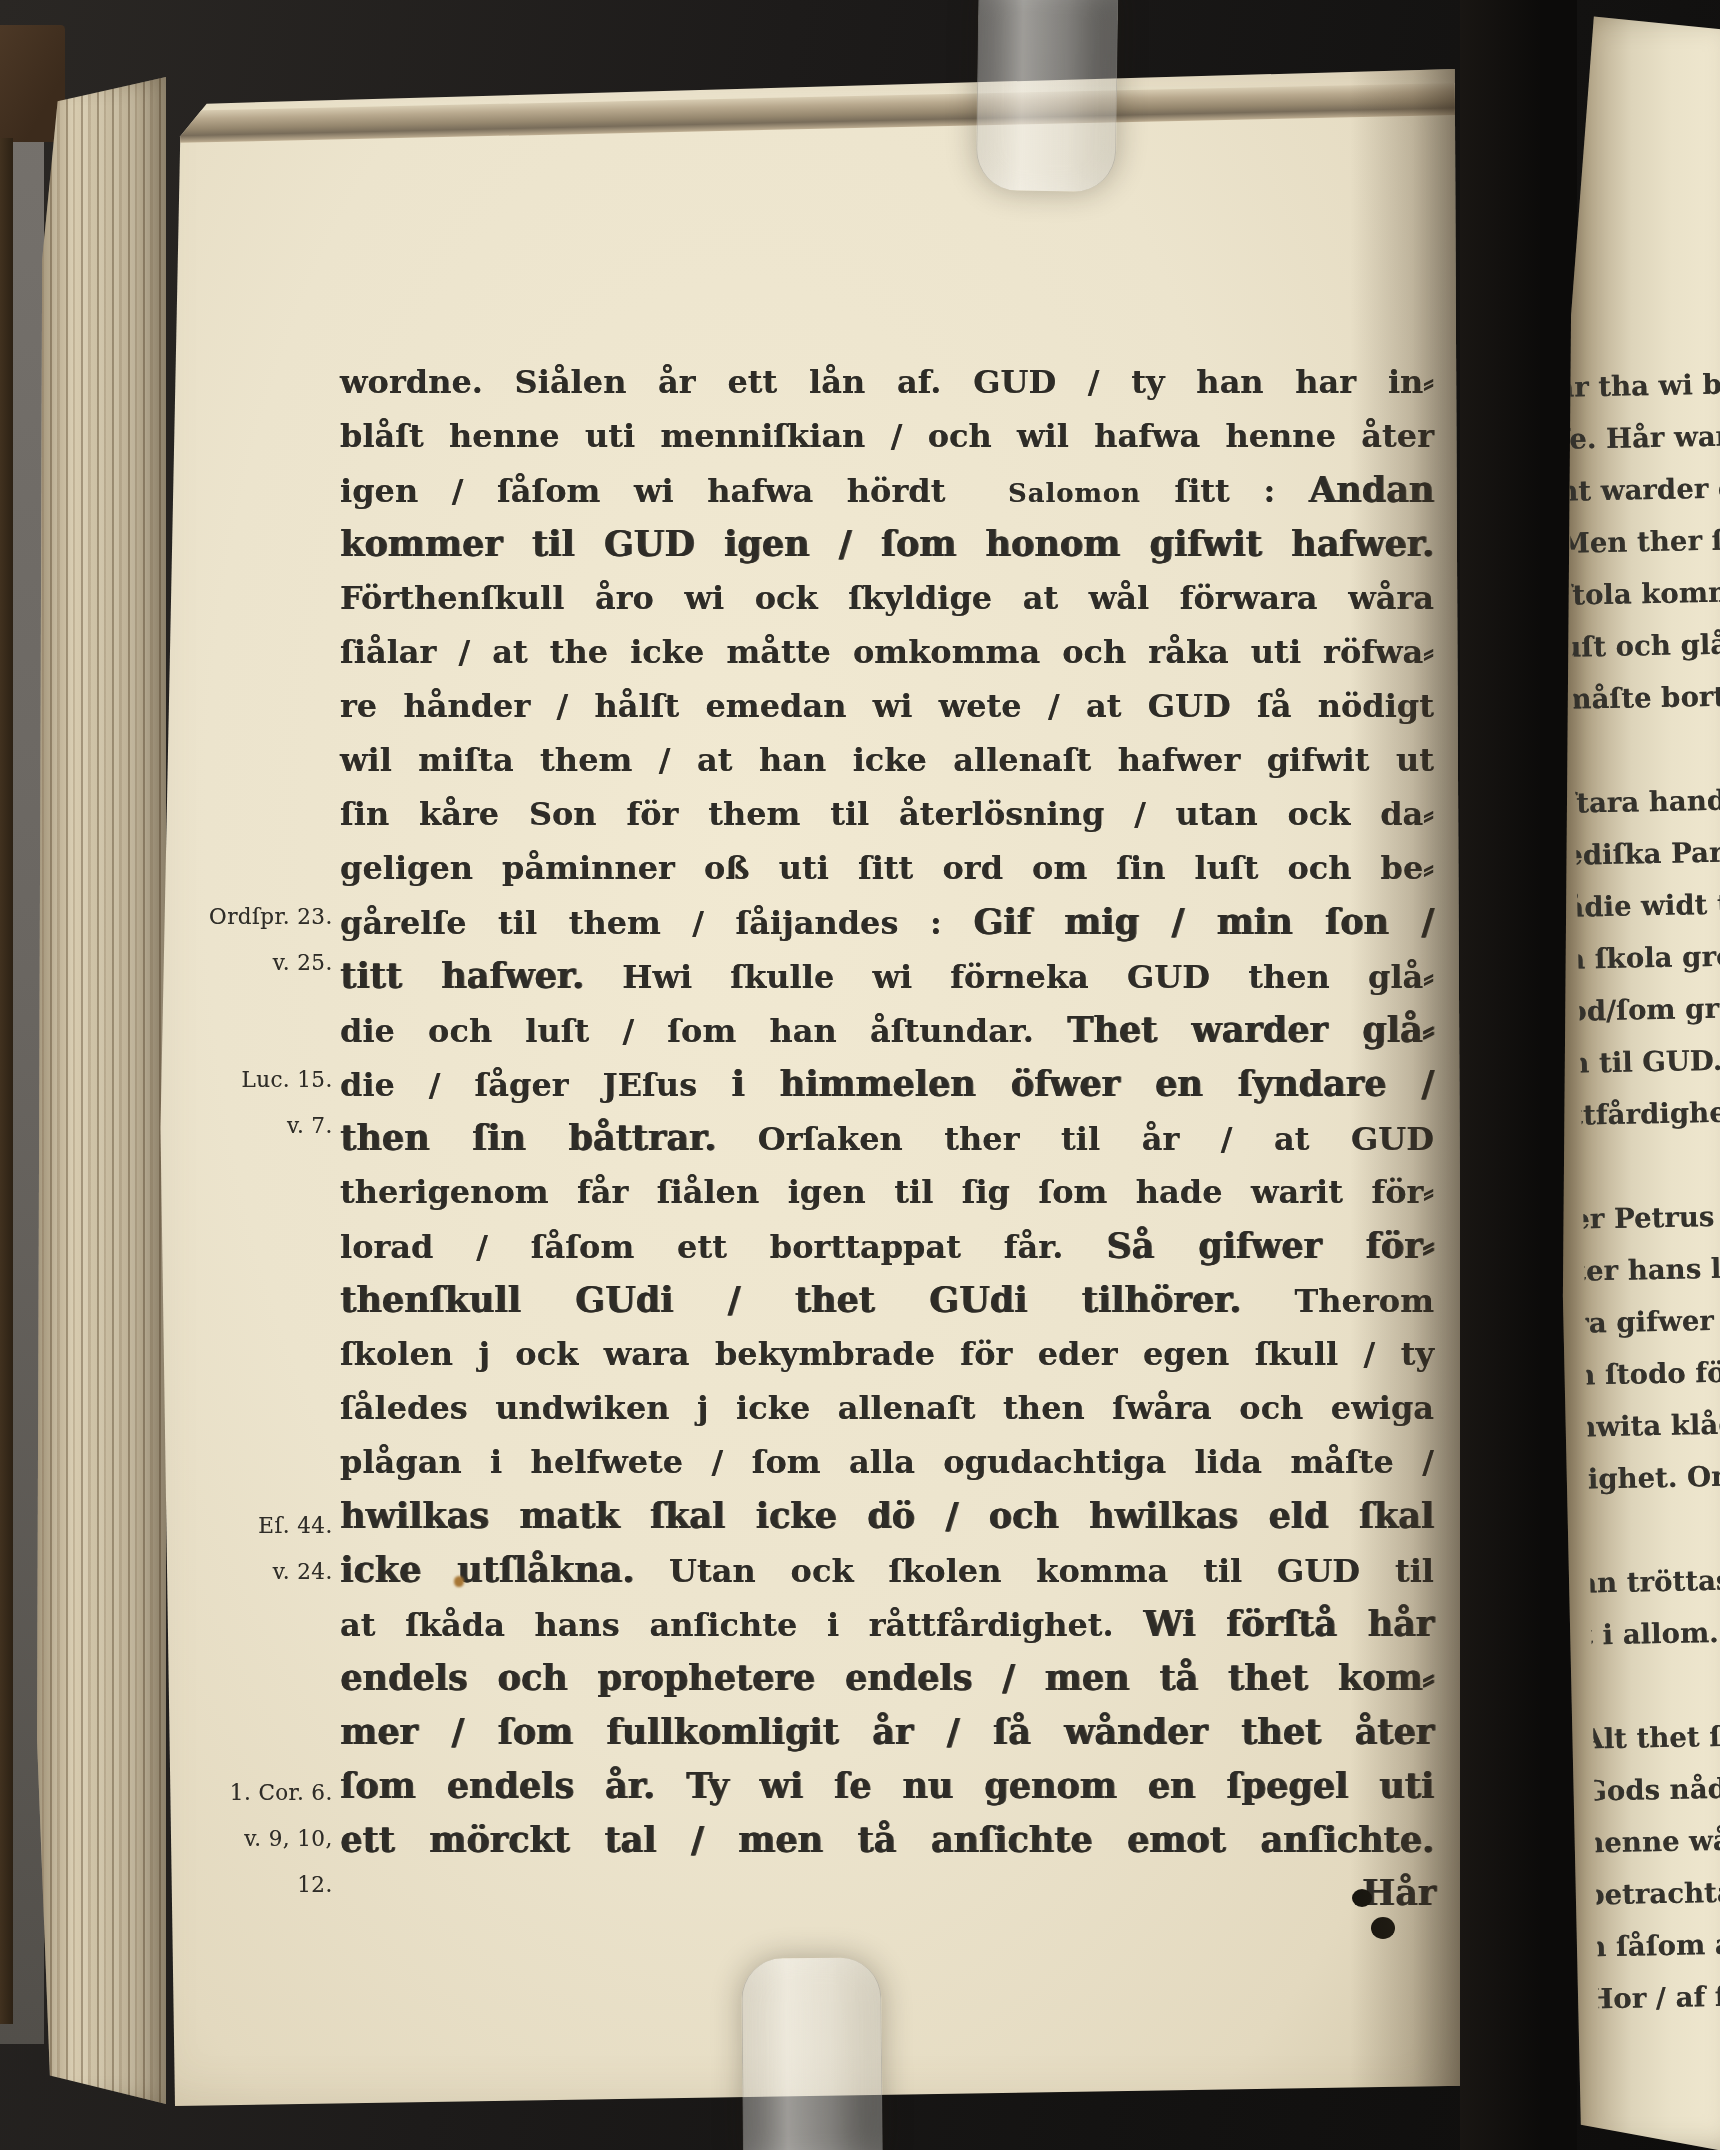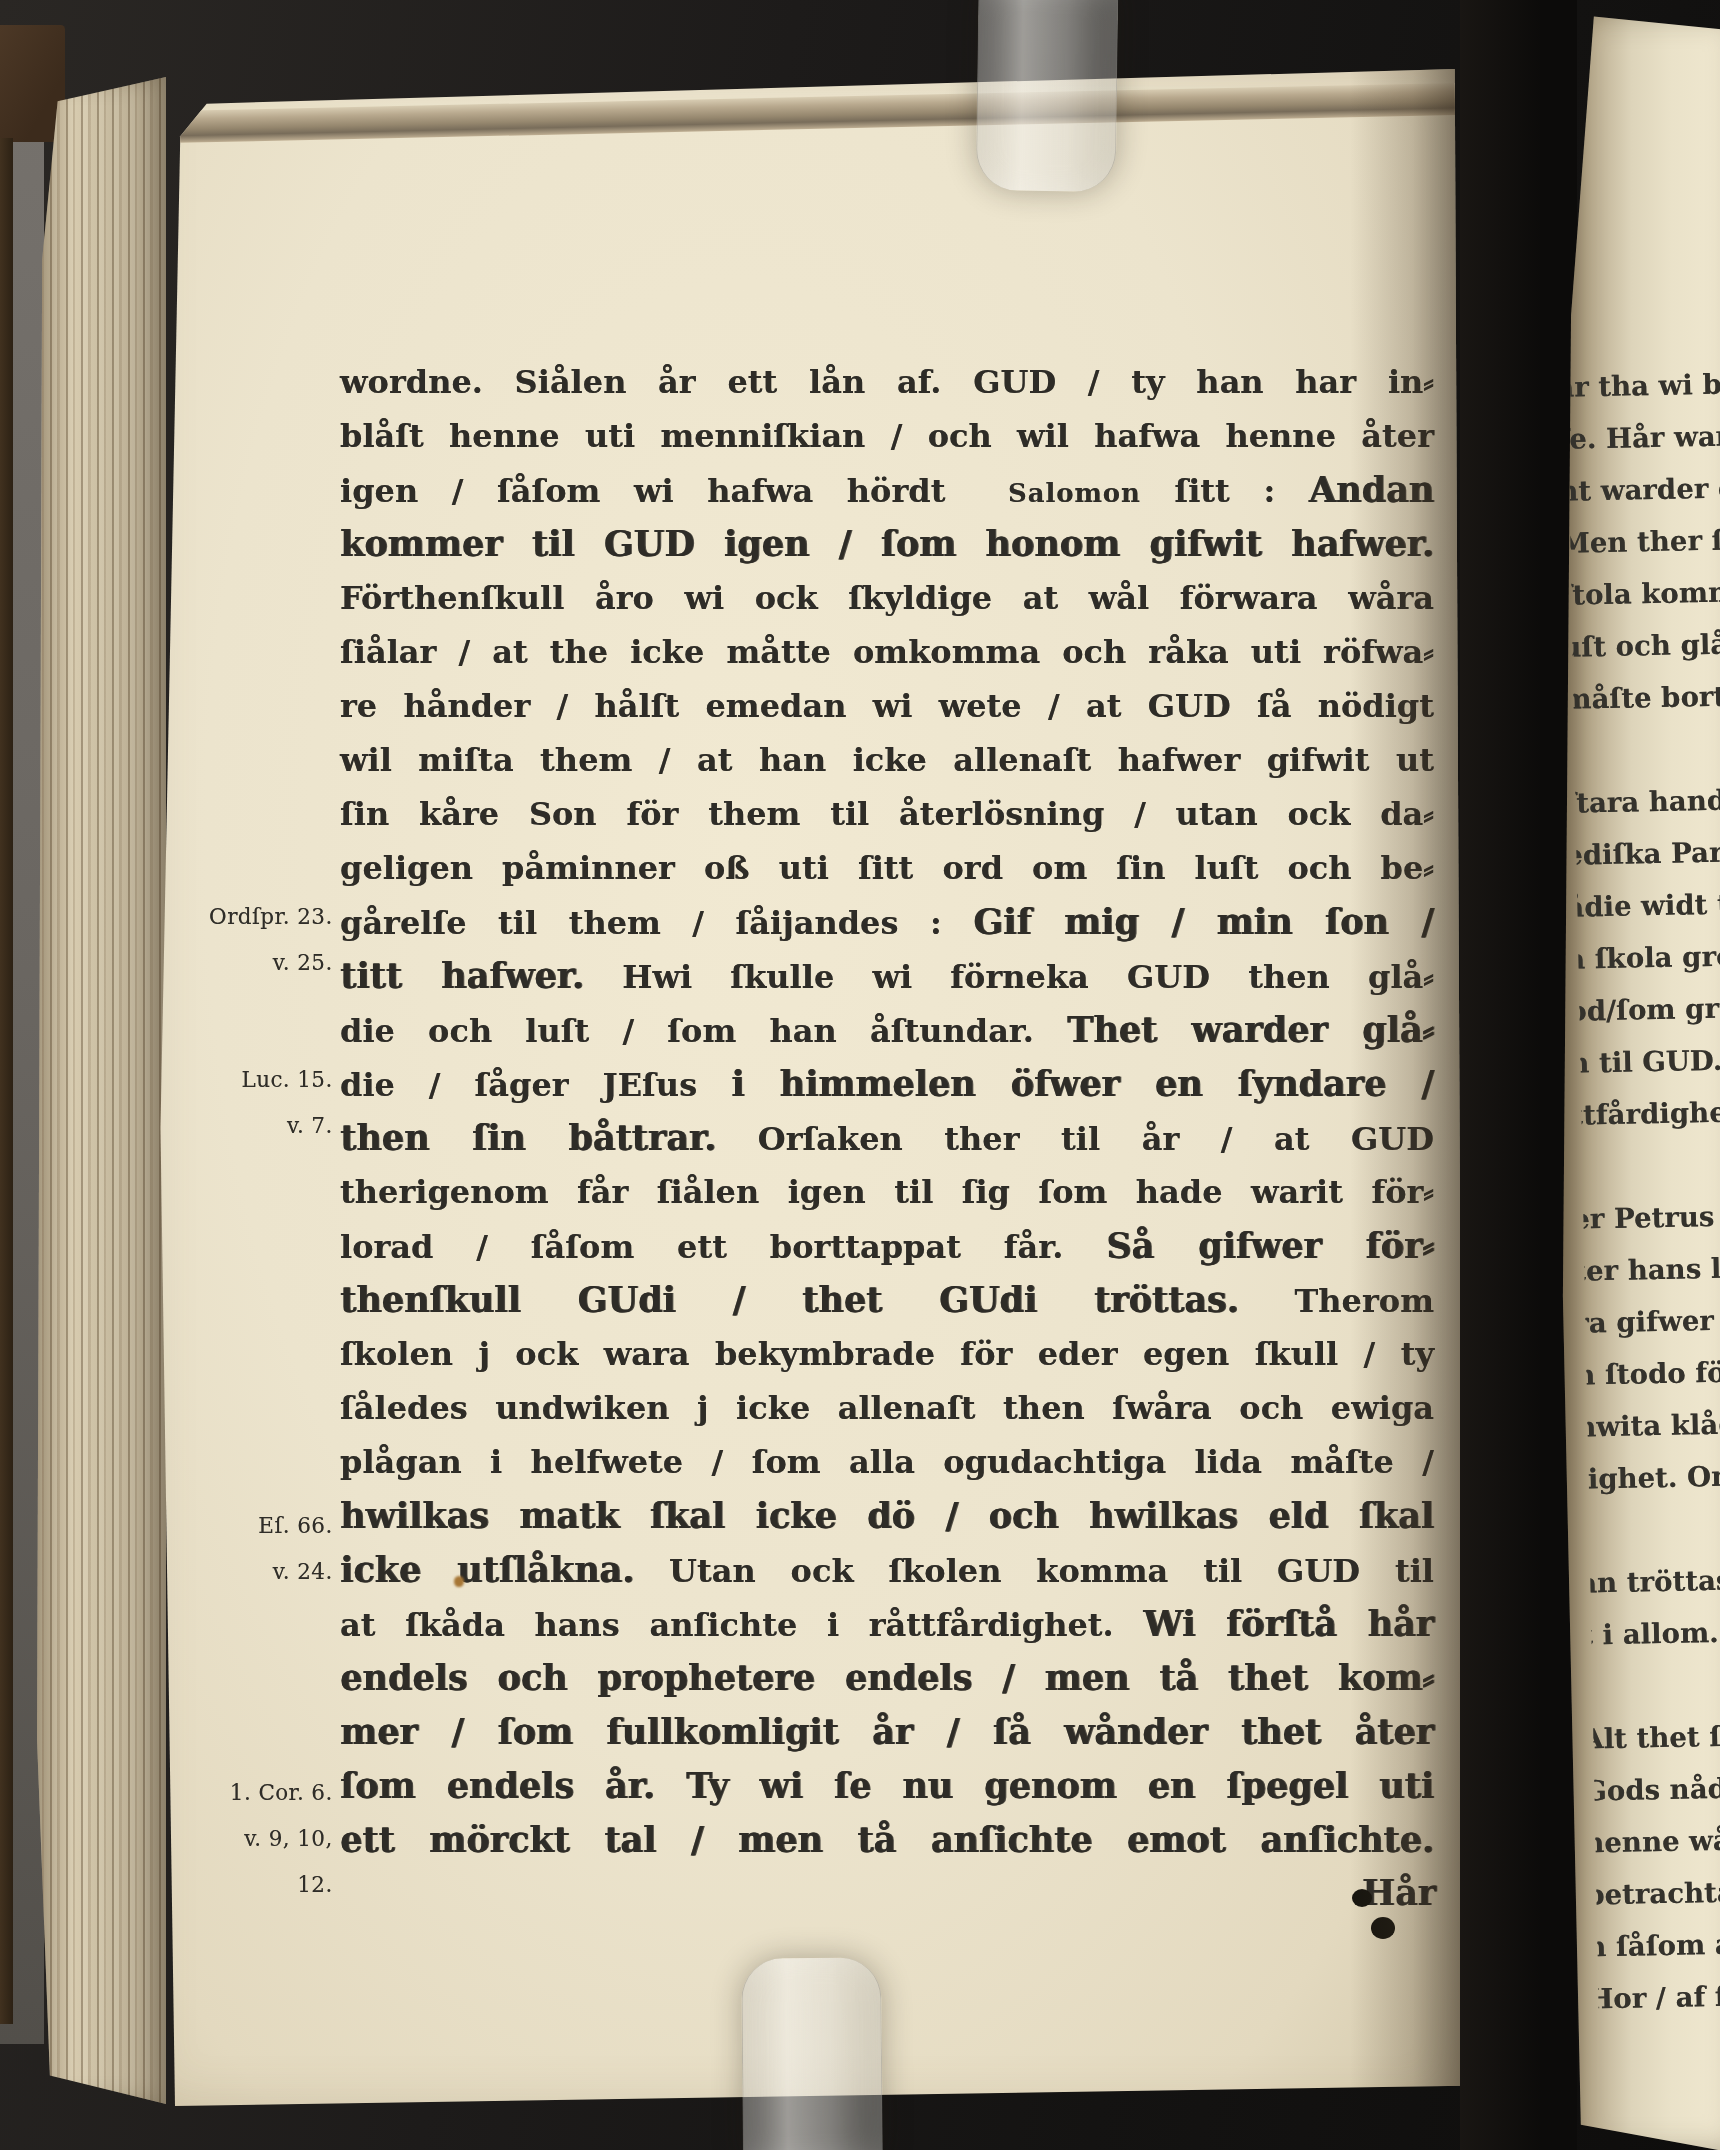--- a/index.html
+++ b/index.html
@@ -85,21 +85,21 @@
       <div class="line"><span class="seg-plain">wil miſta them / at han icke allenaſt hafwer gifwit ut</span></div>
       <div class="line"><span class="seg-plain">ſin kåre Son för them til återlösning / utan ock da⸗</span></div>
       <div class="line"><span class="seg-plain">geligen påminner oß uti ſitt ord om ſin luſt och be⸗</span></div>
       <div class="line"><span class="seg-plain">gårelſe til them / ſåijandes : </span><span class="seg-em">Gif mig / min ſon /</span></div>
       <div class="line"><span class="seg-em">titt hafwer.</span><span class="seg-plain"> Hwi ſkulle wi förneka GUD then glå⸗</span></div>
       <div class="line"><span class="seg-plain">die och luſt / ſom han åſtundar. </span><span class="seg-em">Thet warder glå⸗</span></div>
       <div class="line"><span class="seg-plain">die / ſåger JEſus </span><span class="seg-em">i himmelen öfwer en ſyndare /</span></div>
       <div class="line"><span class="seg-em">then ſin båttrar.</span><span class="seg-plain"> Orſaken ther til år / at GUD</span></div>
       <div class="line"><span class="seg-plain">therigenom får ſiålen igen til ſig ſom hade warit för⸗</span></div>
       <div class="line"><span class="seg-plain">lorad / ſåſom ett borttappat får. </span><span class="seg-em">Så gifwer för⸗</span></div>
-      <div class="line"><span class="seg-em">thenſkull GUdi / thet GUdi tröttas.</span><span class="seg-plain"> Therom</span></div>
+      <div class="line"><span class="seg-em">thenſkull GUdi / thet GUdi tilhörer.</span><span class="seg-plain"> Therom</span></div>
       <div class="line"><span class="seg-plain">ſkolen j ock wara bekymbrade för eder egen ſkull / ty</span></div>
       <div class="line"><span class="seg-plain">ſåledes undwiken j icke allenaſt then ſwåra och ewiga</span></div>
       <div class="line"><span class="seg-plain">plågan i helfwete / ſom alla ogudachtiga lida måſte /</span></div>
       <div class="line"><span class="seg-em">hwilkas matk ſkal icke dö / och hwilkas eld ſkal</span></div>
       <div class="line"><span class="seg-em">icke utſlåkna.</span><span class="seg-plain"> Utan ock ſkolen komma til GUD til</span></div>
       <div class="line"><span class="seg-plain">at ſkåda hans anſichte i råttfårdighet. </span><span class="seg-em">Wi förſtå hår</span></div>
       <div class="line"><span class="seg-em">endels och prophetere endels / men tå thet kom⸗</span></div>
       <div class="line"><span class="seg-em">mer / ſom fullkomligit år / ſå wånder thet åter</span></div>
       <div class="line"><span class="seg-em">ſom endels år. </span><span class="seg-em">Ty wi ſe nu genom en ſpegel uti</span></div>
       <div class="line"><span class="seg-em">ett mörckt tal / men tå anſichte emot anſichte.</span></div>
@@ -107,21 +107,21 @@
   <div id="margin-notes">
       <div class="mnote" style="top: 825px;">
         <div>Ordſpr. 23.</div>
         <div>v. 25.</div>
       </div>
       <div class="mnote" style="top: 988px;">
         <div>Luc. 15.</div>
         <div>v. 7.</div>
       </div>
       <div class="mnote" style="top: 1434px;">
-        <div>Eſ. 66.</div>
+        <div>Eſ. 44.</div>
         <div>v. 24.</div>
       </div>
       <div class="mnote" style="top: 1701px;">
         <div>1. Cor. 6.</div>
         <div>v. 9, 10,</div>
         <div>12.</div>
       </div>
     </div>
   <div class="catchword">Hår</div>
   <div class="inkdot" style="left:1206px;top:1820px;width:20px;height:18px;"></div>

